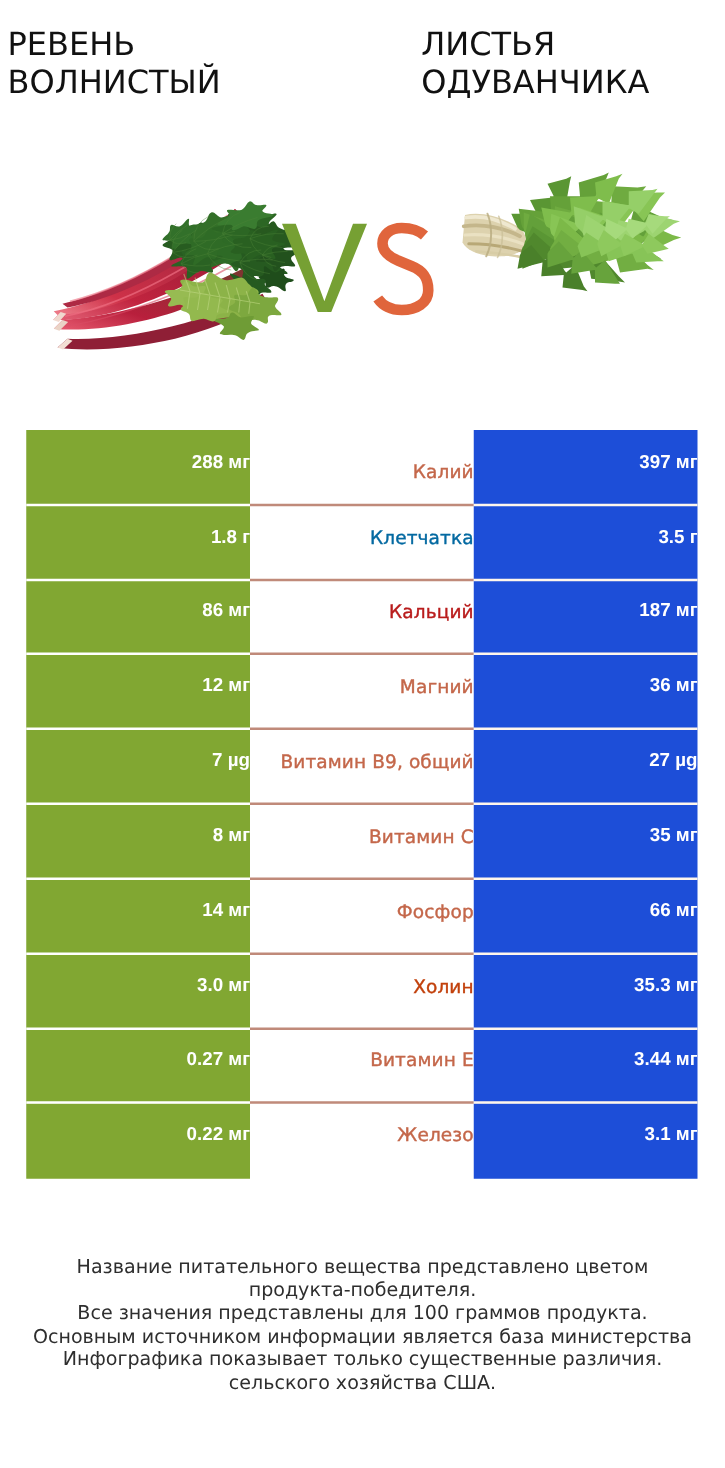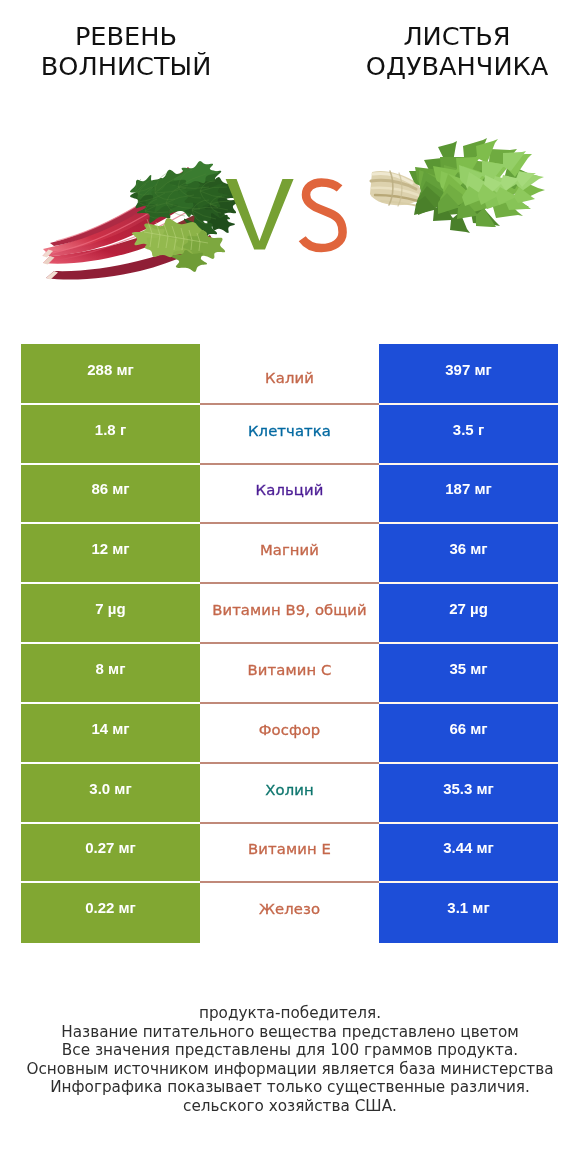--- a/index.html
+++ b/index.html
@@ -1,28 +1,28 @@
 <!DOCTYPE html>
 <html><head>
 <meta charset="utf-8">
 <style>
   html,body{margin:0;padding:0;}
   body{width:580px;height:1174px;background:#fff;font-family:"Liberation Sans",sans-serif;-webkit-font-smoothing:antialiased;}
   .page{position:relative;width:580px;height:1174px;overflow:hidden;background:#fff;}
   .titles{position:absolute;left:0;top:0;width:580px;height:100px;}
-  .title{position:absolute;top:21px;width:240px;text-align:center;font-family:"DejaVu Sans",sans-serif;font-size:25.6px;line-height:30px;color:#111;font-weight:400;letter-spacing:0px;}
+  .title{position:absolute;top:21px;width:240px;text-align:left;font-family:"DejaVu Sans",sans-serif;font-size:25.6px;line-height:30px;color:#111;font-weight:400;letter-spacing:0px;}
   .title.left{left:6px;}
   .title.right{left:337px;}
   .hero{position:absolute;left:0;top:0px;width:580px;height:344px;}
   .heroimg{position:absolute;left:0;top:0;display:block;}
   [data-name="vs-v"]{fill:#76a033;}
   [data-name="vs-s"]{stroke:#e0653c;}
   .cmp{position:absolute;left:21px;top:344.3px;width:537px;height:598.3px;}
   .crow{position:absolute;left:0;width:537px;height:59.83px;}
-  .cell{position:absolute;top:0;height:100%;display:flex;align-items:center;justify-content:center;line-height:1;}
+  .cell{position:absolute;top:0;height:100%;display:flex;align-items:center;justify-content:flex-end;line-height:1;}
   .cell > span{display:block;transform:translateY(-3px);}
   .c-l > span,.c-r > span{transform:translateY(-5px);}
   .c-l,.c-r{font-family:"Liberation Sans",sans-serif;font-size:15px;font-weight:bold;letter-spacing:0px;}
   .c-m{font-family:"DejaVu Sans",sans-serif;font-size:14.8px;font-weight:400;letter-spacing:0.1px;}
   .c-m > span{-webkit-text-stroke:0.32px currentColor;}
   .c-l{left:0;width:179px;background:#81a732;color:#fff;}
   .c-m{left:179px;width:179px;background:#fff;}
   .c-r{left:358px;width:179px;background:#1d4ed8;color:#fff;}
   .divline{position:absolute;left:0;width:537px;height:1.4px;z-index:2;}
   .divline i{position:absolute;top:0;height:100%;display:block;}
@@ -170,21 +170,21 @@
       <div class="divline" data-name="row-divider" style="top: 119px;">
         <i class="dv-l" data-name="divider-left"></i>
         <i class="dv-m" data-name="divider-middle"></i>
         <i class="dv-r" data-name="divider-right"></i>
       </div>
       <div class="crow" data-name="table-row" style="top: 119.66px;">
         <div class="cell c-l" data-name="left-value">
           <span data-name="cell-text">86 мг</span>
         </div>
         <div class="cell c-m" data-name="nutrient-label">
-          <span data-name="cell-text" style="color: #4c1d95;">Кальций</span>
+          <span data-name="cell-text" style="color: #b91c1c;">Кальций</span>
         </div>
         <div class="cell c-r" data-name="right-value">
           <span data-name="cell-text">187 мг</span>
         </div>
       </div>
       <div class="divline" data-name="row-divider" style="top: 178px;">
         <i class="dv-l" data-name="divider-left"></i>
         <i class="dv-m" data-name="divider-middle"></i>
         <i class="dv-r" data-name="divider-right"></i>
       </div>
@@ -250,21 +250,21 @@
       <div class="divline" data-name="row-divider" style="top: 418px;">
         <i class="dv-l" data-name="divider-left"></i>
         <i class="dv-m" data-name="divider-middle"></i>
         <i class="dv-r" data-name="divider-right"></i>
       </div>
       <div class="crow" data-name="table-row" style="top: 418.81px;">
         <div class="cell c-l" data-name="left-value">
           <span data-name="cell-text">3.0 мг</span>
         </div>
         <div class="cell c-m" data-name="nutrient-label">
-          <span data-name="cell-text" style="color: #0f766e;">Холин</span>
+          <span data-name="cell-text" style="color: #c2410c;">Холин</span>
         </div>
         <div class="cell c-r" data-name="right-value">
           <span data-name="cell-text">35.3 мг</span>
         </div>
       </div>
       <div class="divline" data-name="row-divider" style="top: 478px;">
         <i class="dv-l" data-name="divider-left"></i>
         <i class="dv-m" data-name="divider-middle"></i>
         <i class="dv-r" data-name="divider-right"></i>
       </div>
@@ -290,20 +290,20 @@
         </div>
         <div class="cell c-m" data-name="nutrient-label">
           <span data-name="cell-text" style="color: rgb(196, 103, 74);">Железо</span>
         </div>
         <div class="cell c-r" data-name="right-value">
           <span data-name="cell-text">3.1 мг</span>
         </div>
       </div>
     </div>
   <div class="footer" data-name="footer-note">
+      <div data-name="footer-line">Название питательного вещества представлено цветом</div>
       <div data-name="footer-line">продукта-победителя.</div>
-      <div data-name="footer-line">Название питательного вещества представлено цветом</div>
       <div data-name="footer-line">Все значения представлены для 100 граммов продукта.</div>
       <div data-name="footer-line">Основным источником информации является база министерства</div>
       <div data-name="footer-line">Инфографика показывает только существенные различия.</div>
       <div data-name="footer-line">сельского хозяйства США.</div>
     </div>
 </div>
 
 </body></html>

